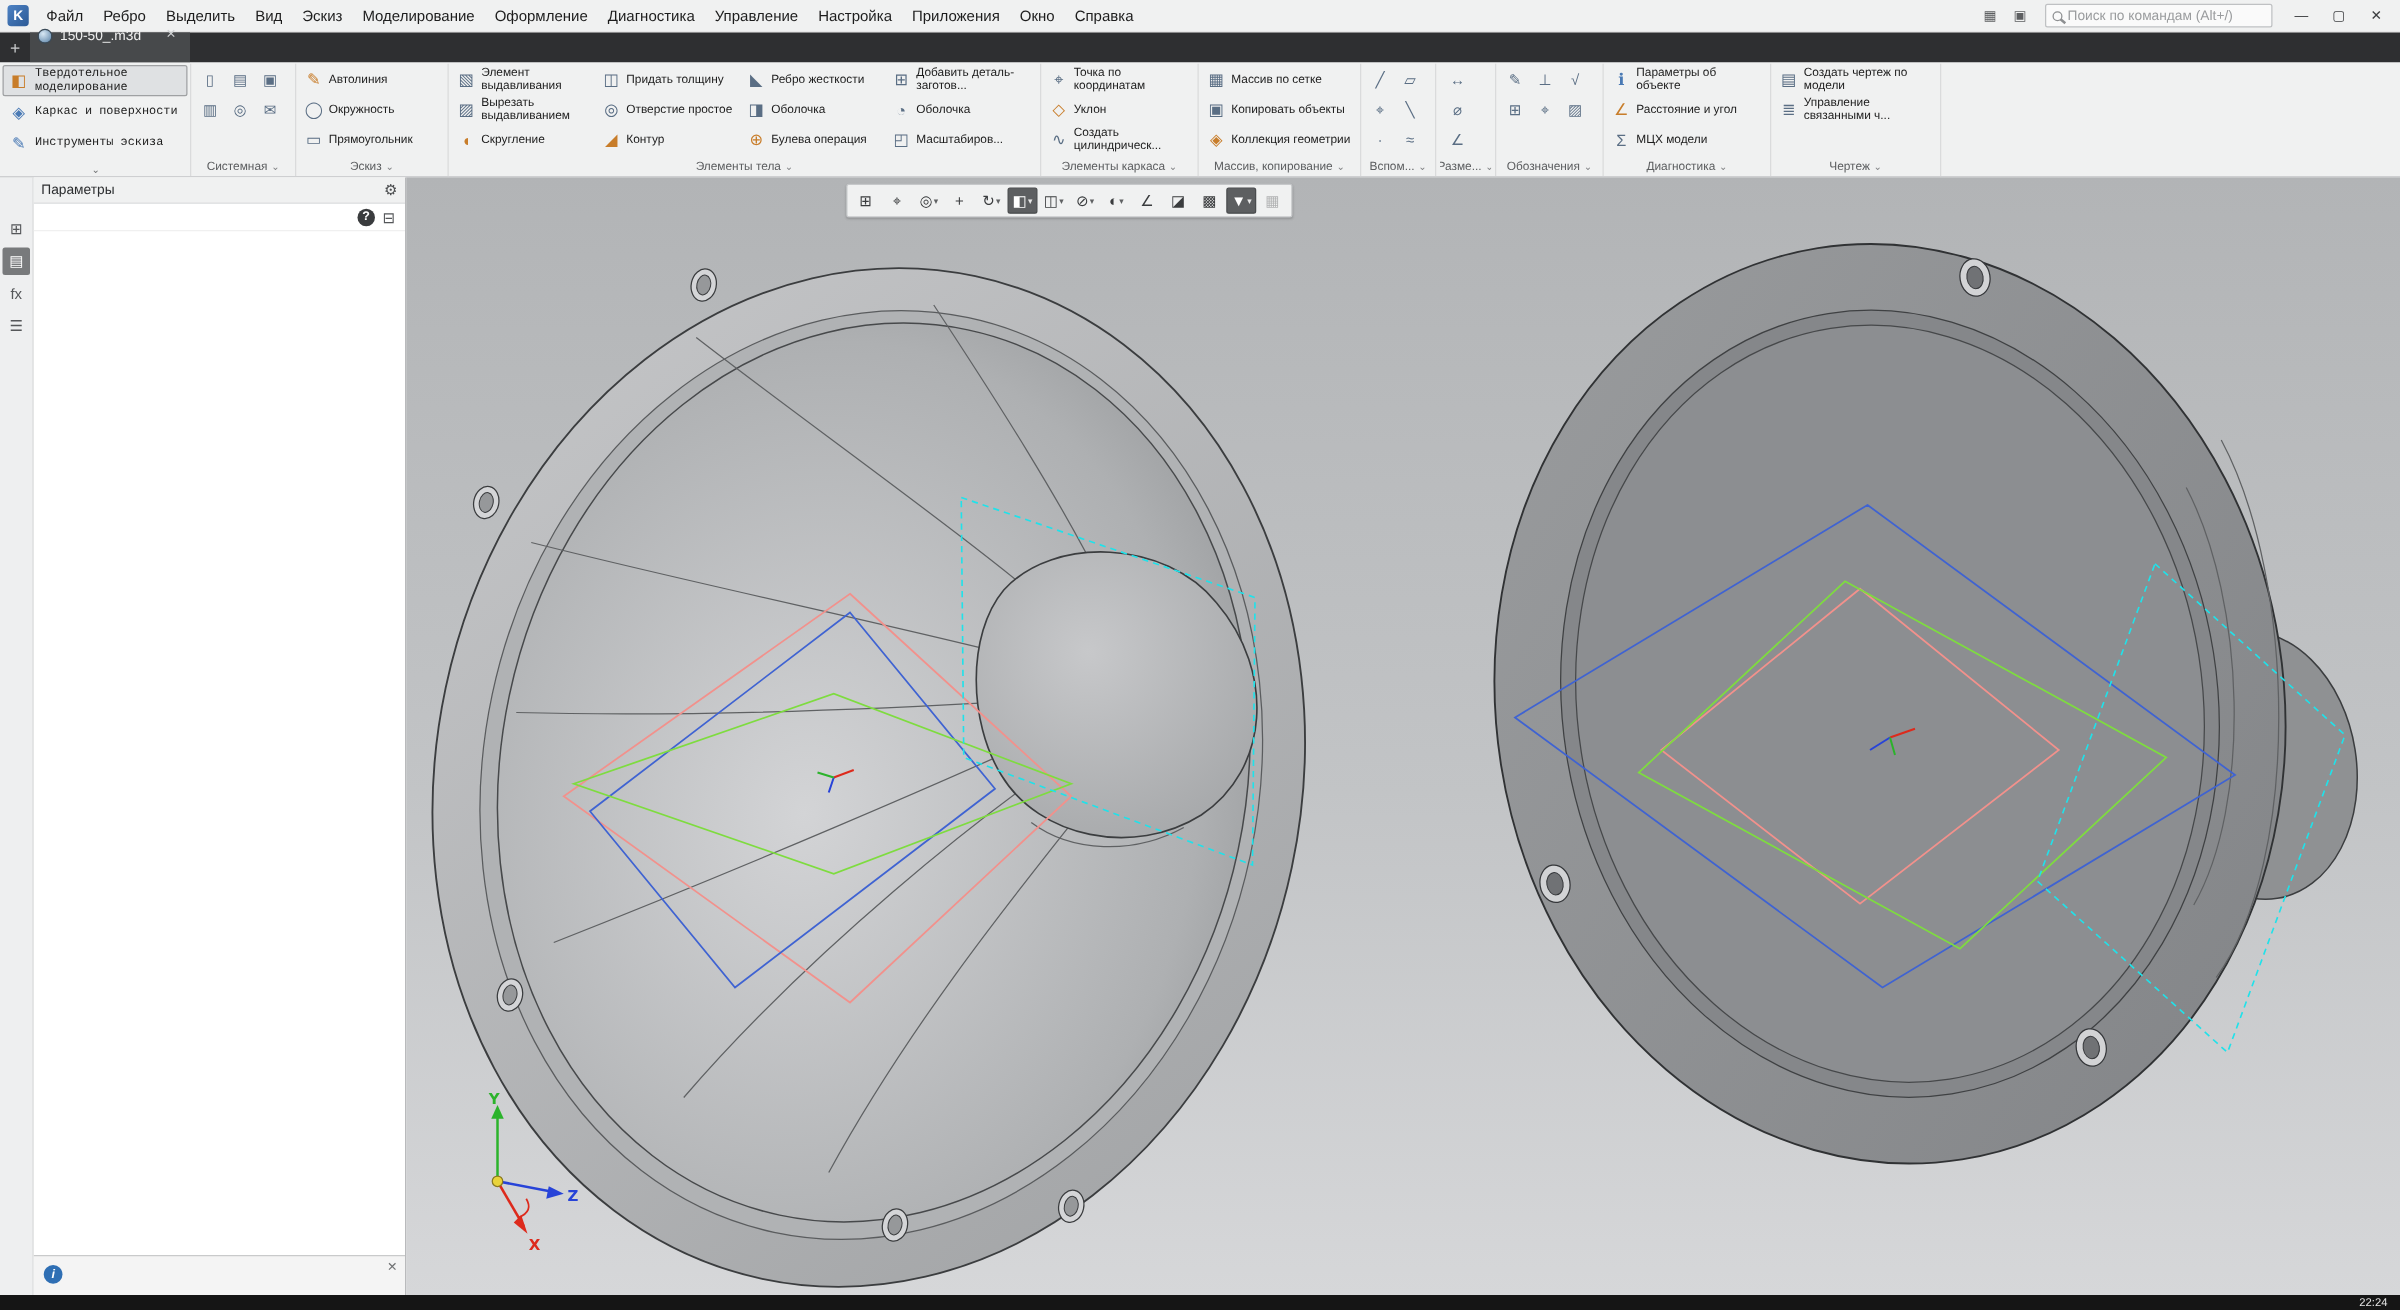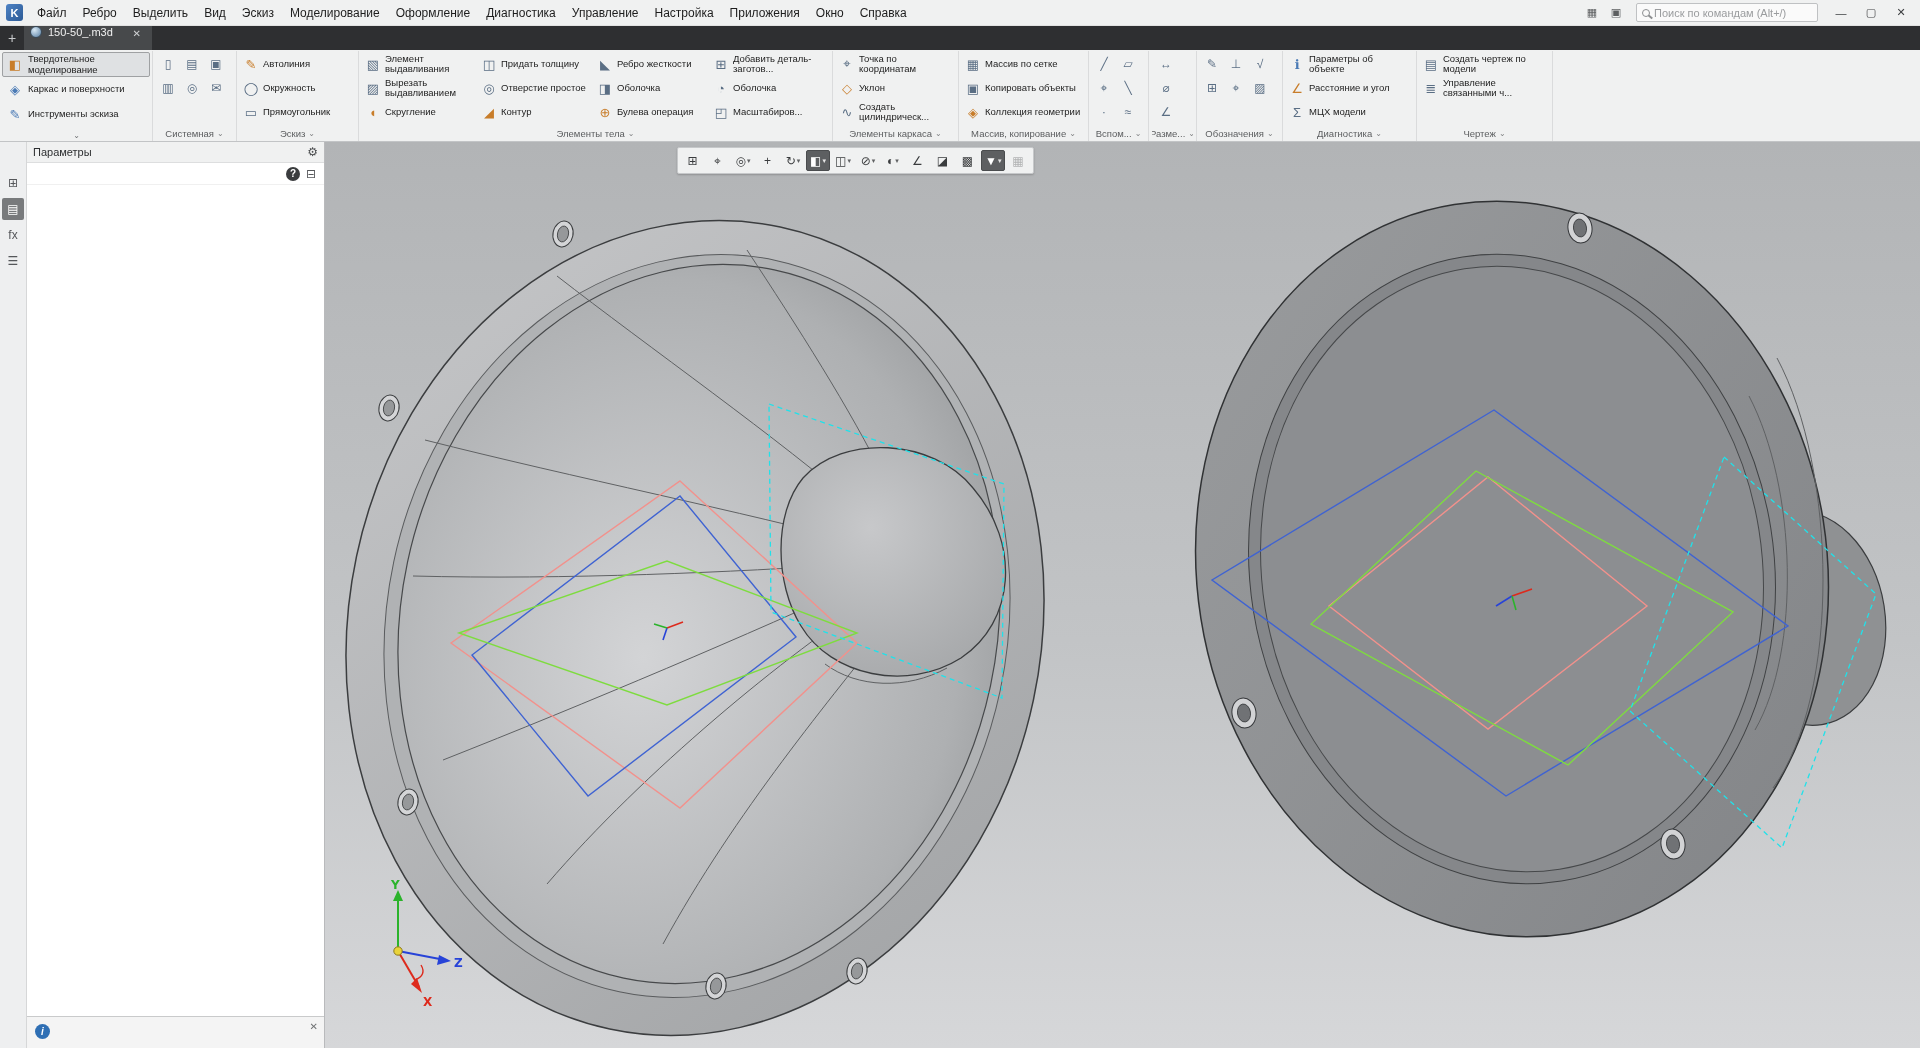--- a/index.html
+++ b/index.html
@@ -25,36 +25,36 @@
     right:-4px; bottom:-2px; transform:rotate(40deg); }
   .searchbox input { border:none; outline:none; background:transparent; width:100%; font-size:11px;
     font-family:inherit; color:#333; }
   .searchbox input::placeholder { color:#9a9c9e; }
   .winbtn { width:30px; height:22px; display:flex; align-items:center; justify-content:center;
     color:#3c3e40; font-size:11px; }
 
   
   .tabbar { height:24px; background:#2e2f31; display:flex; align-items:stretch; }
   .newtab { width:24px; color:#c9cbcd; display:flex; align-items:center; justify-content:center; font-size:14px; }
-  .tab { background:#47494b; color:#f0f0f0; display:flex; align-items:flex-start; gap:6px;
-    padding:0 8px 0 6px; min-width:128px; font-size:11px; }
+  .tab { background:#47494b; color:#f0f0f0; display:flex; align-items:flex-end; gap:6px;
+    padding:0 8px 15px 6px; min-width:128px; font-size:11px; }
   .tab-doc-icon { width:12px; height:12px; border-radius:50%;
     background:radial-gradient(circle at 35% 30%,#d8e8f4,#7d9ebc 70%,#5a7e9e); border:1px solid #3a4a58; }
   .tab-title { flex:1; }
   .tab-close { color:#cfd1d3; font-size:10px; padding:2px 3px; }
 
   
   .ribbon { height:92px; background:#f0f1f1; border-bottom:1px solid #c2c4c6; display:flex;
     align-items:stretch; padding:1px 0 0 1px; overflow:hidden; }
   .rib-modes { width:152px; display:flex; flex-direction:column; border-right:1px solid #dadbdc;
     padding:1px 2px 0 1px; position:relative; }
   .mode-btn { height:25px; display:flex; align-items:center; gap:5px; padding:0 4px; border:1px solid transparent; }
   .mode-btn.active { background:#dfe1e3; border-color:#9fa1a3; border-radius:2px; }
   .mode-btn .ricon { flex:0 0 16px; }
-  .mlabel { font-size:9.5px; line-height:1.1; }
+  .mlabel { font-size:9.5px; line-height:1.1;font-family:Liberation Mono, monospace; }
   .mode-chev { position:absolute; bottom:1px; left:0; right:0; text-align:center; font-size:8px; color:#707274; }
 
   .rgroup { display:flex; flex-direction:column; border-right:1px solid #dadbdc; padding:1px 3px 0 3px; }
   .rg-body { flex:1; display:flex; flex-direction:column; }
   .rg-body.cols { flex-wrap:wrap; align-content:flex-start; height:74px; }
   .rbtn { height:24px; display:flex; align-items:center; gap:4px; padding:0 3px; cursor:default; }
   .cols .rbtn { width:116px; }
   .ricon { width:16px; text-align:center; font-size:13px; color:#5a6e84; flex:0 0 16px; }
   .rlabel { font-size:9.5px; line-height:1.08; color:#1c1c1c; }
   .icon-grid { display:grid; grid-template-columns:repeat(3,24px); grid-auto-rows:24px; }
@@ -737,14 +737,17 @@
           <div class="vp-btn disabled">
             <span>▦</span>
             <span class="dd"></span>
           </div>
 
       </div>
 
     </div>
   </div>
 
+  <div class="bottombar">
+    <span>22:24</span>
+  </div>
 
 </div>
 
 </body></html>

